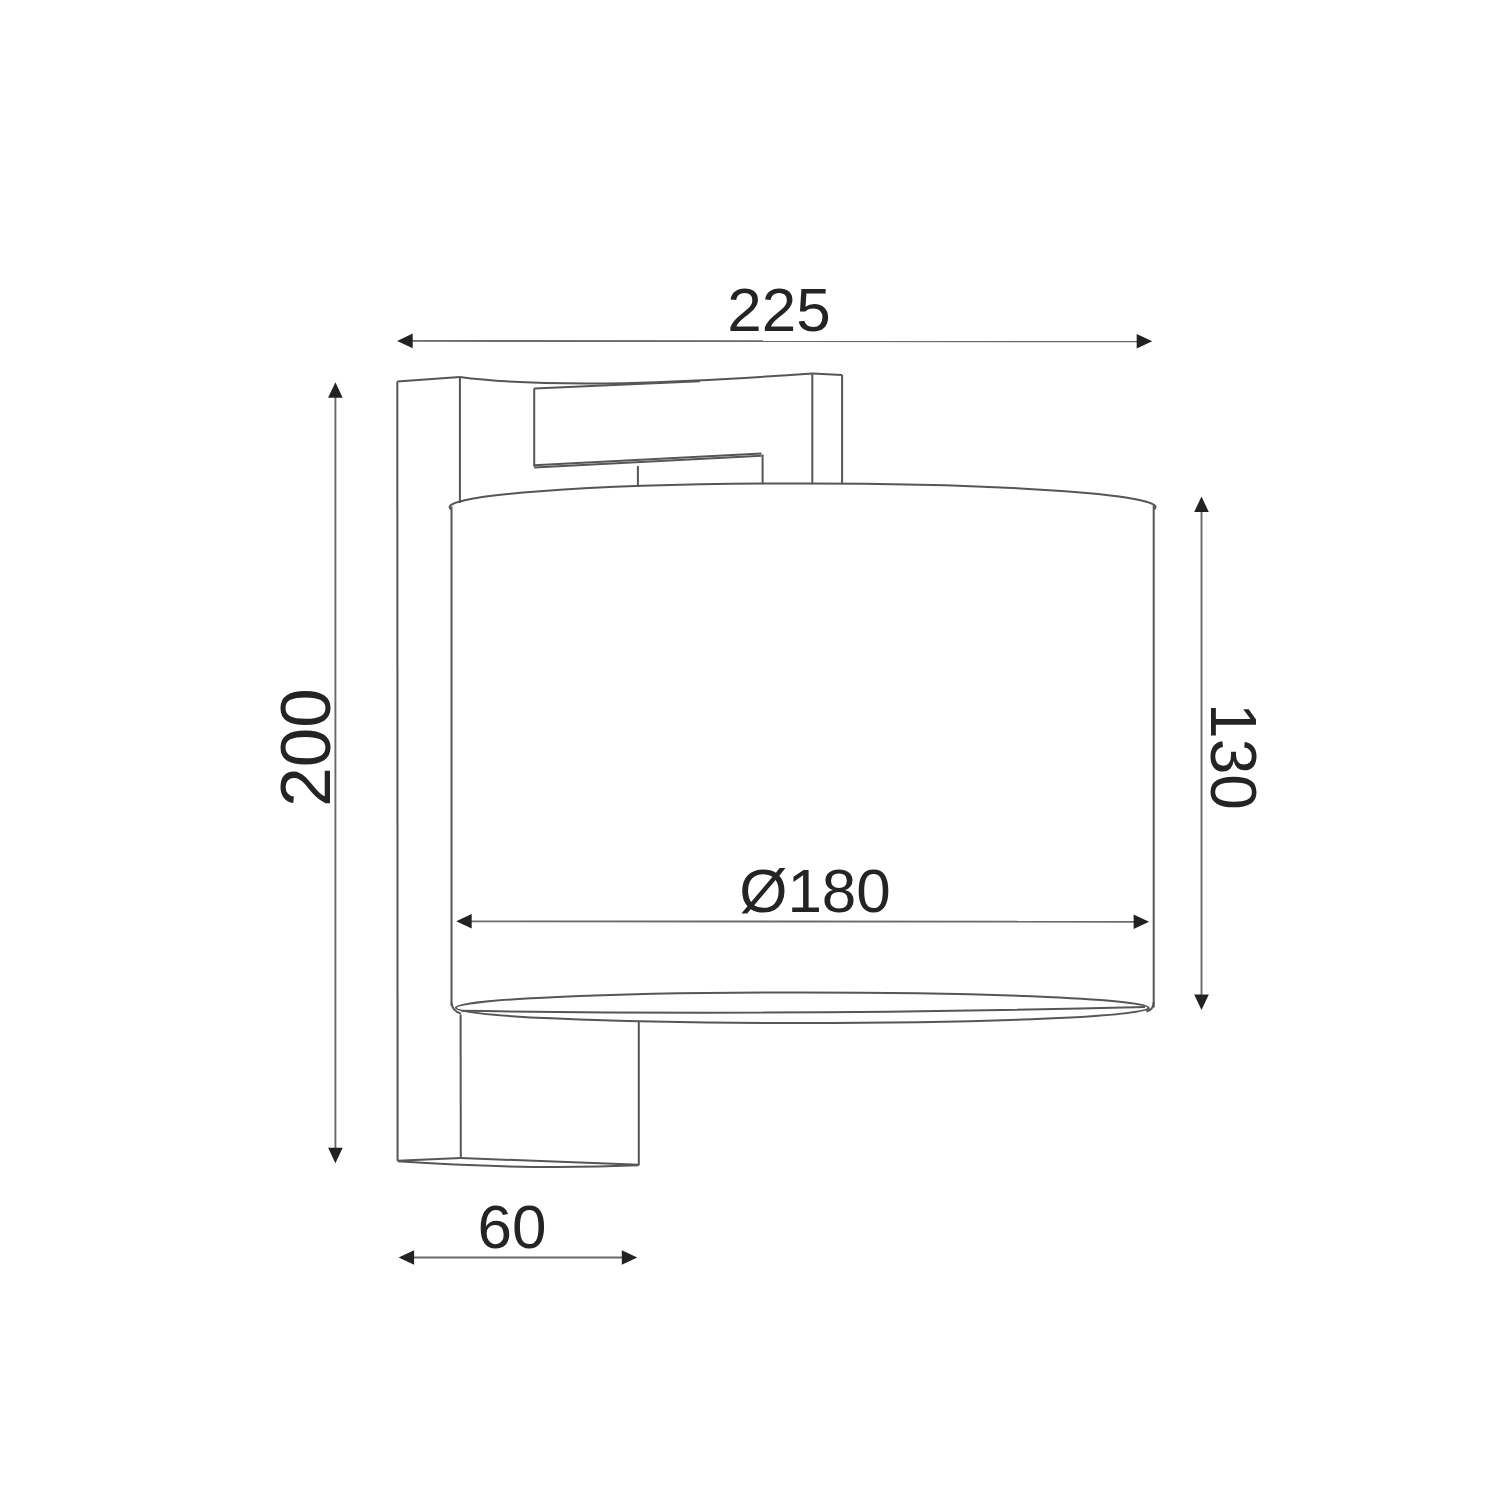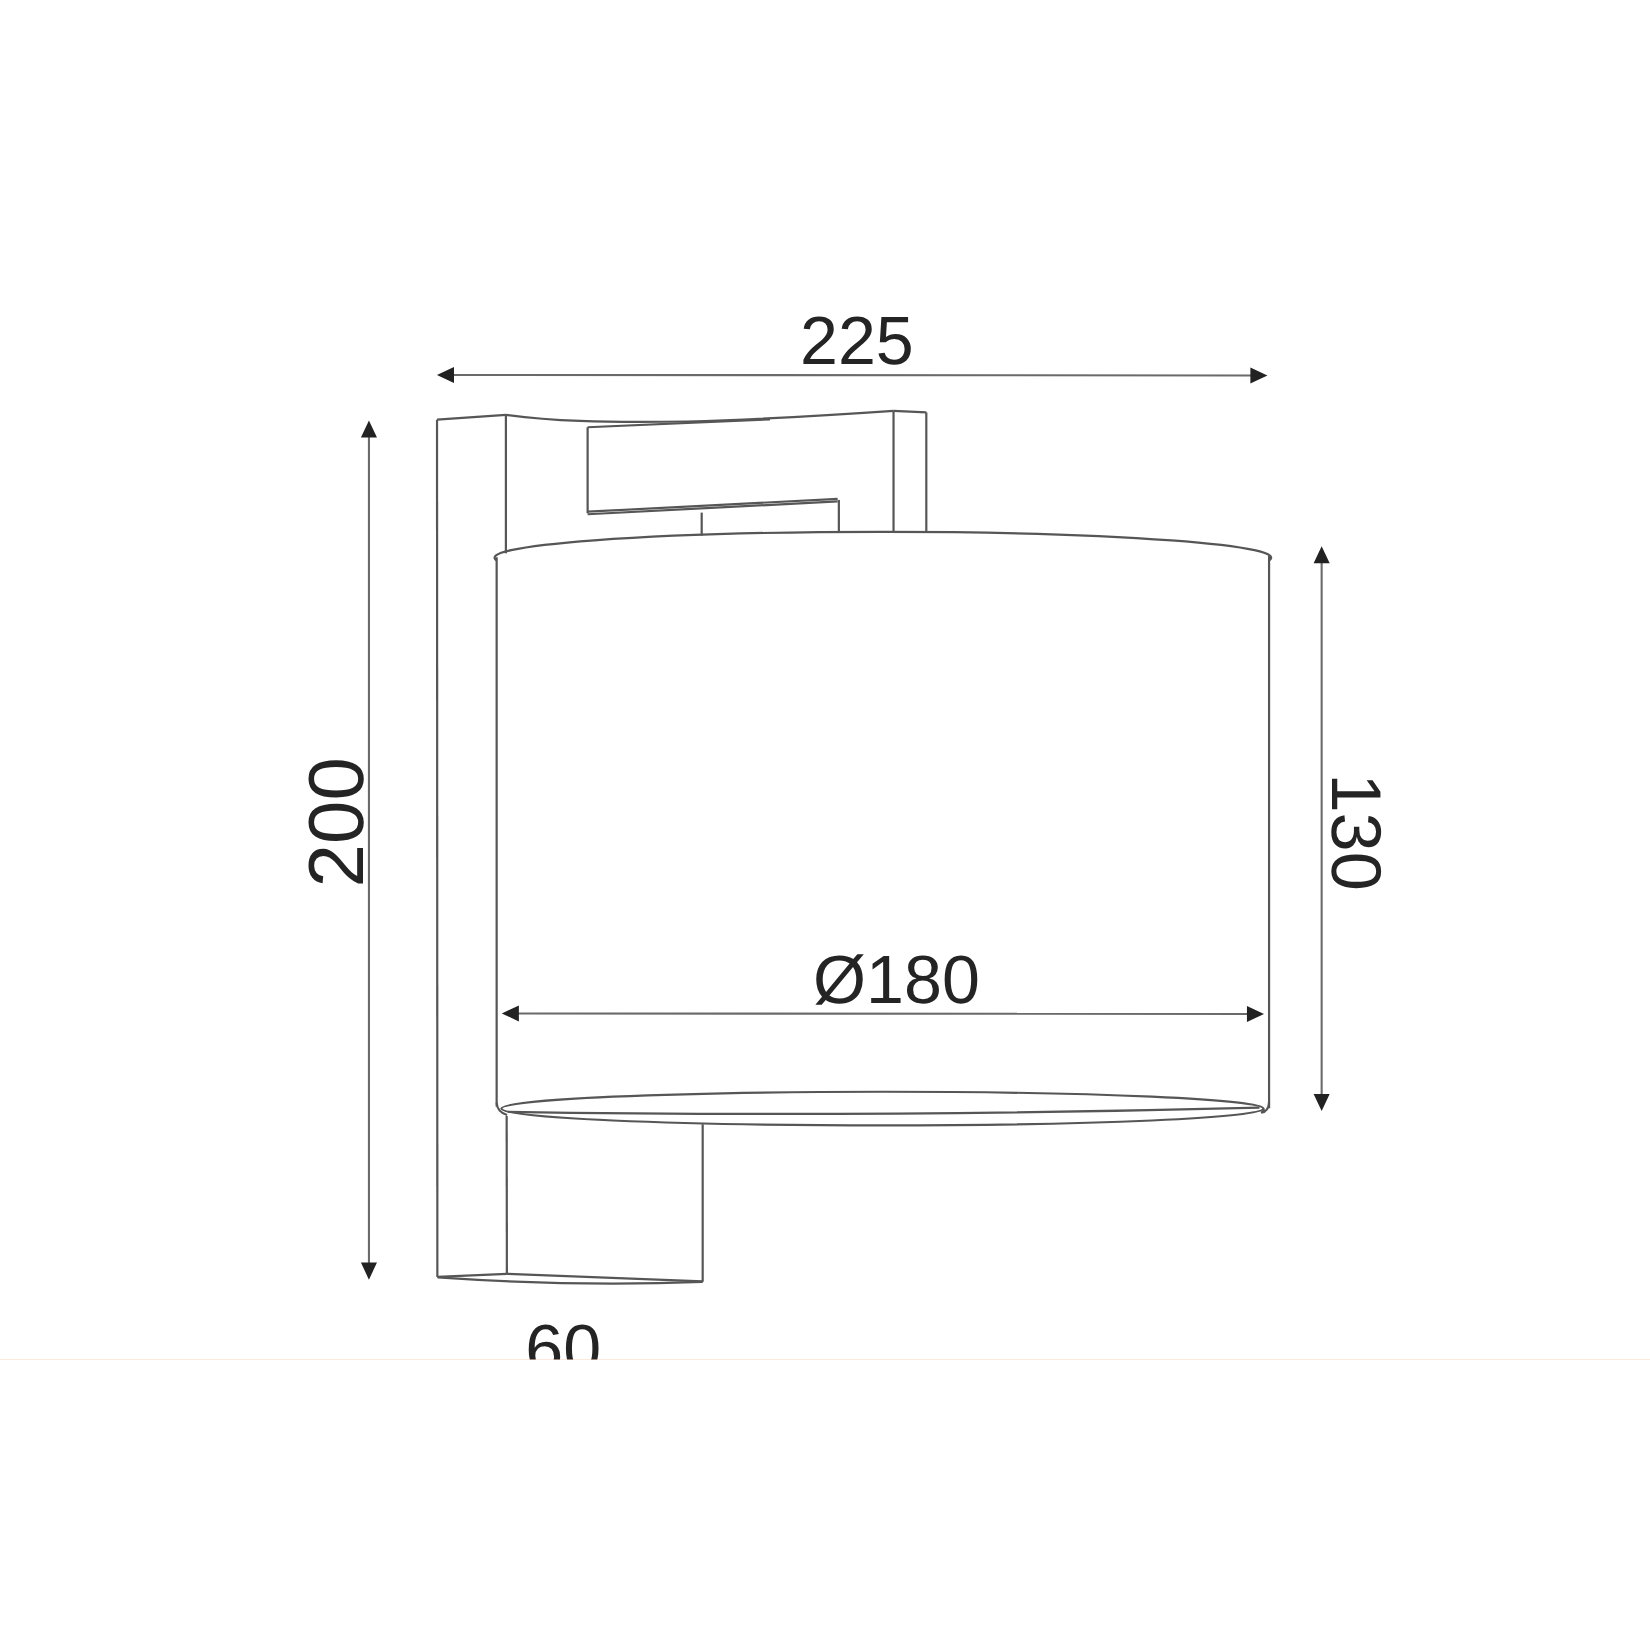--- a/index.html
+++ b/index.html
@@ -1,16 +1,16 @@
 <!DOCTYPE html>
 <html><head>
 <meta charset="utf-8">
 <style>
   html,body{margin:0;padding:0;background:#ffffff;}
-  .page{width:1500px;height:1236px;position:relative;background:#f97316;}
+  .page{width:1500px;height:1500px;position:relative;background:#f97316;}
   text{font-family:"Liberation Sans", sans-serif;}
 </style>
 </head>
 <body>
 <div class="page">
 <svg width="1500" height="1500" viewBox="0 0 1500 1500">
 
   <rect x="0" y="0" width="1500" height="1500" fill="#ffffff"></rect>
 
   <g fill="none" stroke="#565656" stroke-width="2">

